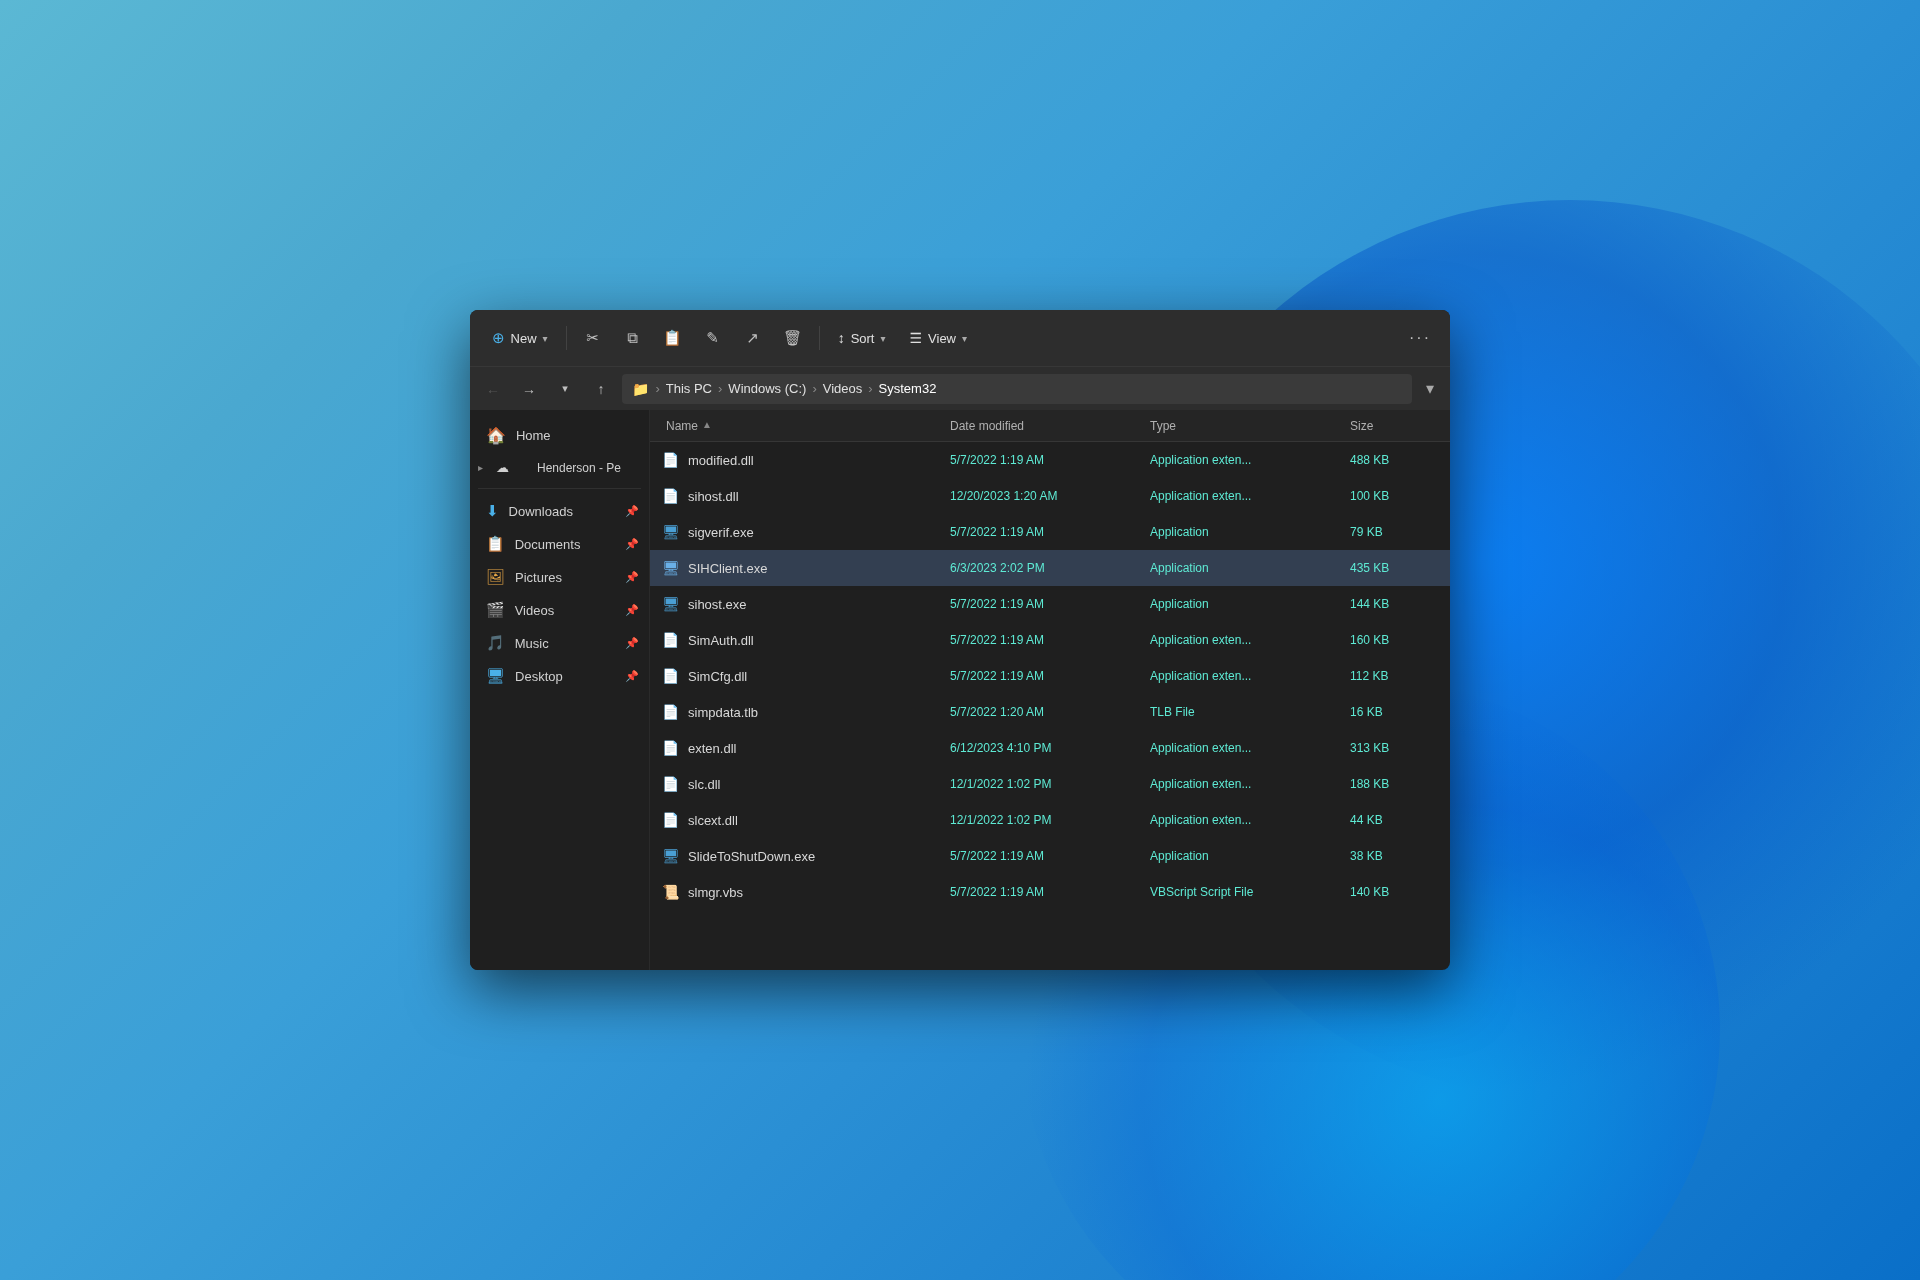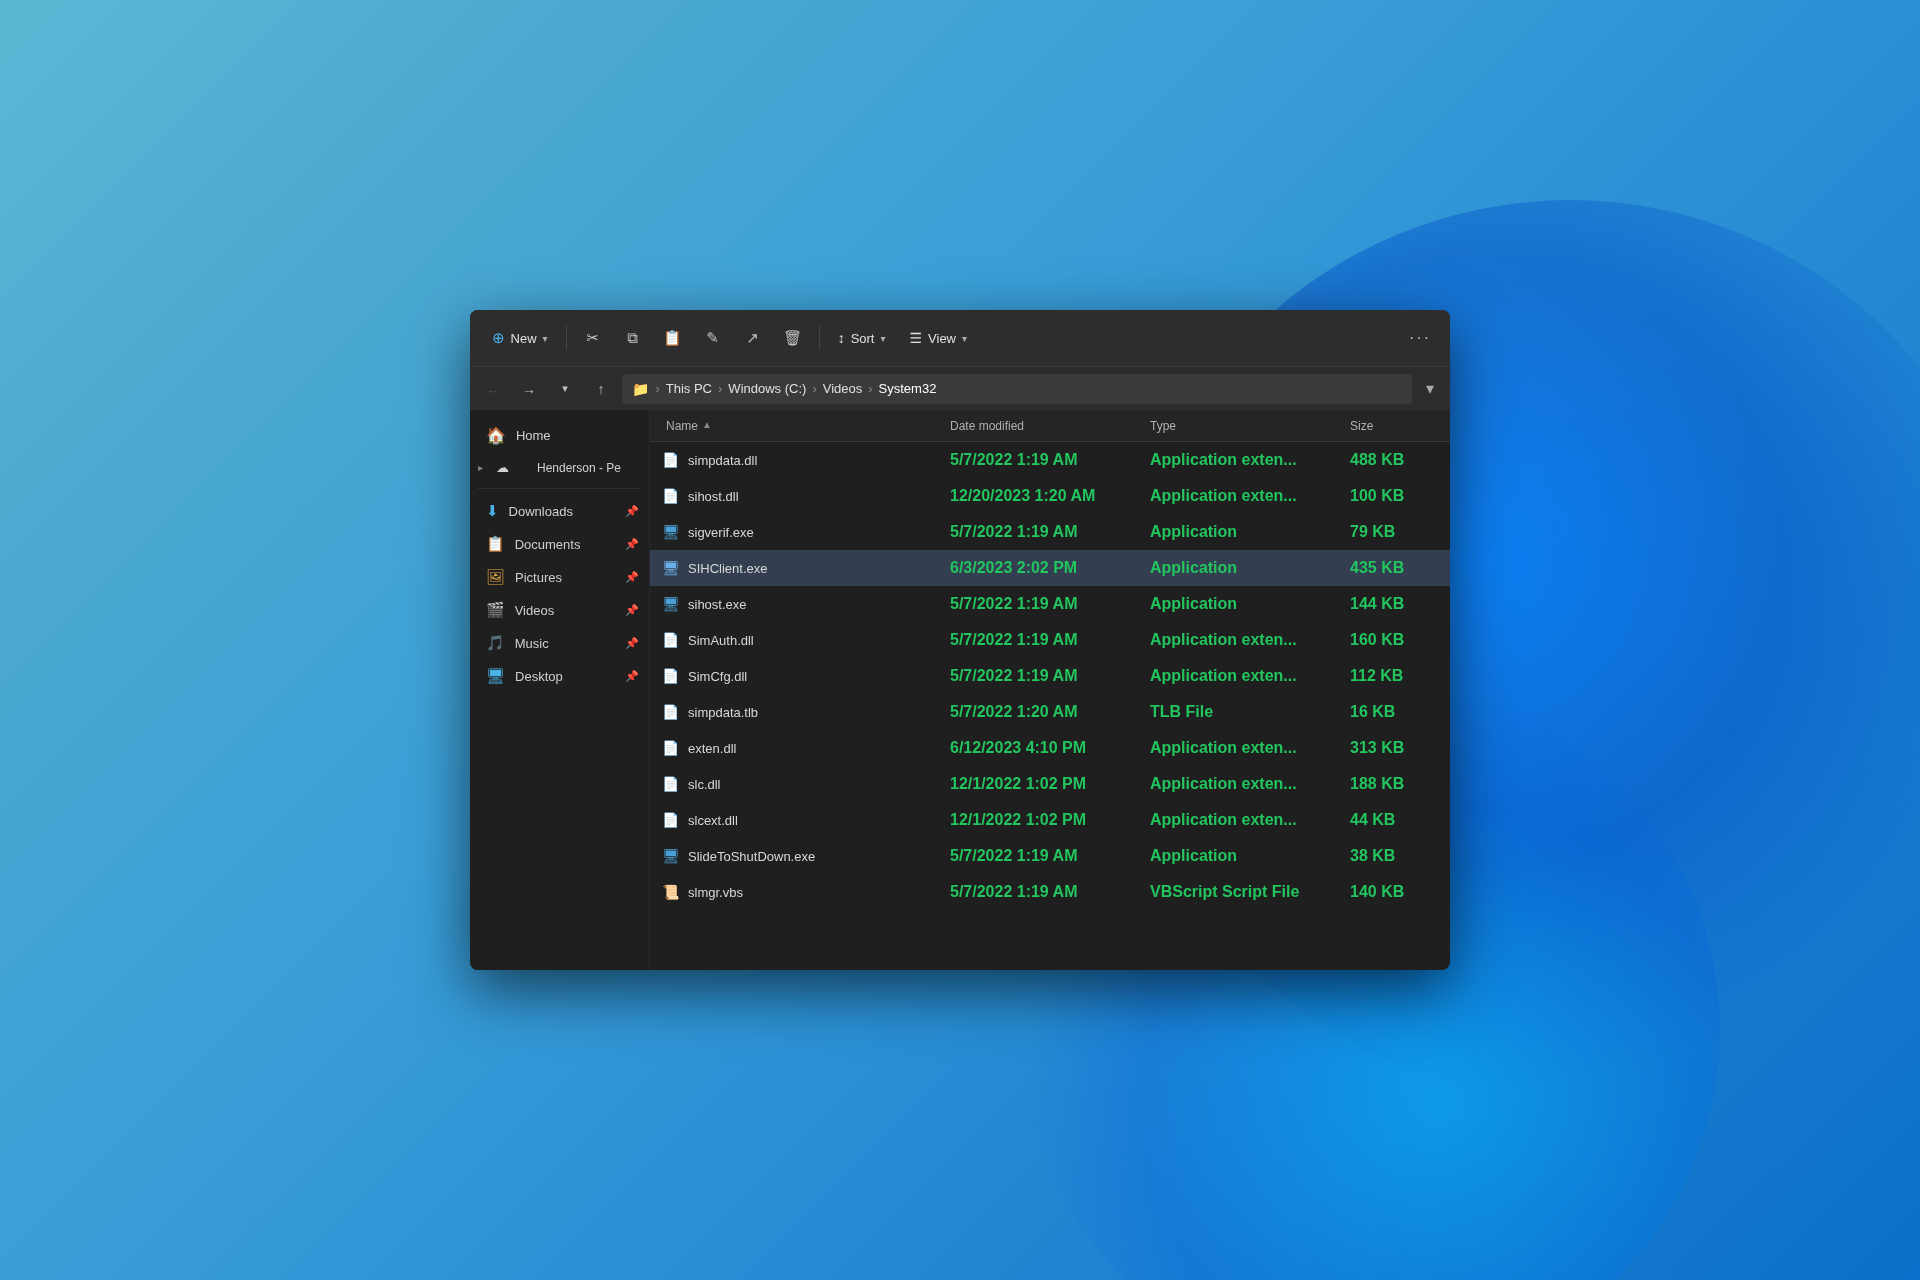--- a/index.html
+++ b/index.html
@@ -275,26 +275,25 @@
     }
 
     .file-name-text {
       overflow: hidden;
       text-overflow: ellipsis;
       white-space: nowrap;
     }
 
     .file-date, .file-type, .file-size {
       padding: 0 8px;
-      color: #22c55e;
-      font-size: 16px;
+      color: #5eead4;
+      font-size: 12px;
       white-space: nowrap;
       overflow: hidden;
       text-overflow: ellipsis;
-      font-weight: bold;
     }
 
     .file-size {
       text-align: left;
       padding-right: 12px;
     }
 
     
     .file-rows::-webkit-scrollbar {
       width: 6px;
@@ -464,21 +463,21 @@
         </div>
         <div class="col-header">
           <span>Size</span>
         </div>
       </div>
 
       <div class="file-rows" id="file-rows">
       <div class="file-row">
     <div class="file-name-cell">
       <span class="file-icon" style="color:#9bb0c8">📄</span>
-      <span class="file-name-text">simpdata.dll</span>
+      <span class="file-name-text">modified.dll</span>
     </div>
     <div class="file-date">5/7/2022 1:19 AM</div>
     <div class="file-type">Application exten...</div>
     <div class="file-size">488 KB</div>
   </div>
           <div class="file-row">
     <div class="file-name-cell">
       <span class="file-icon" style="color:#9bb0c8">📄</span>
       <span class="file-name-text">sihost.dll</span>
     </div>

